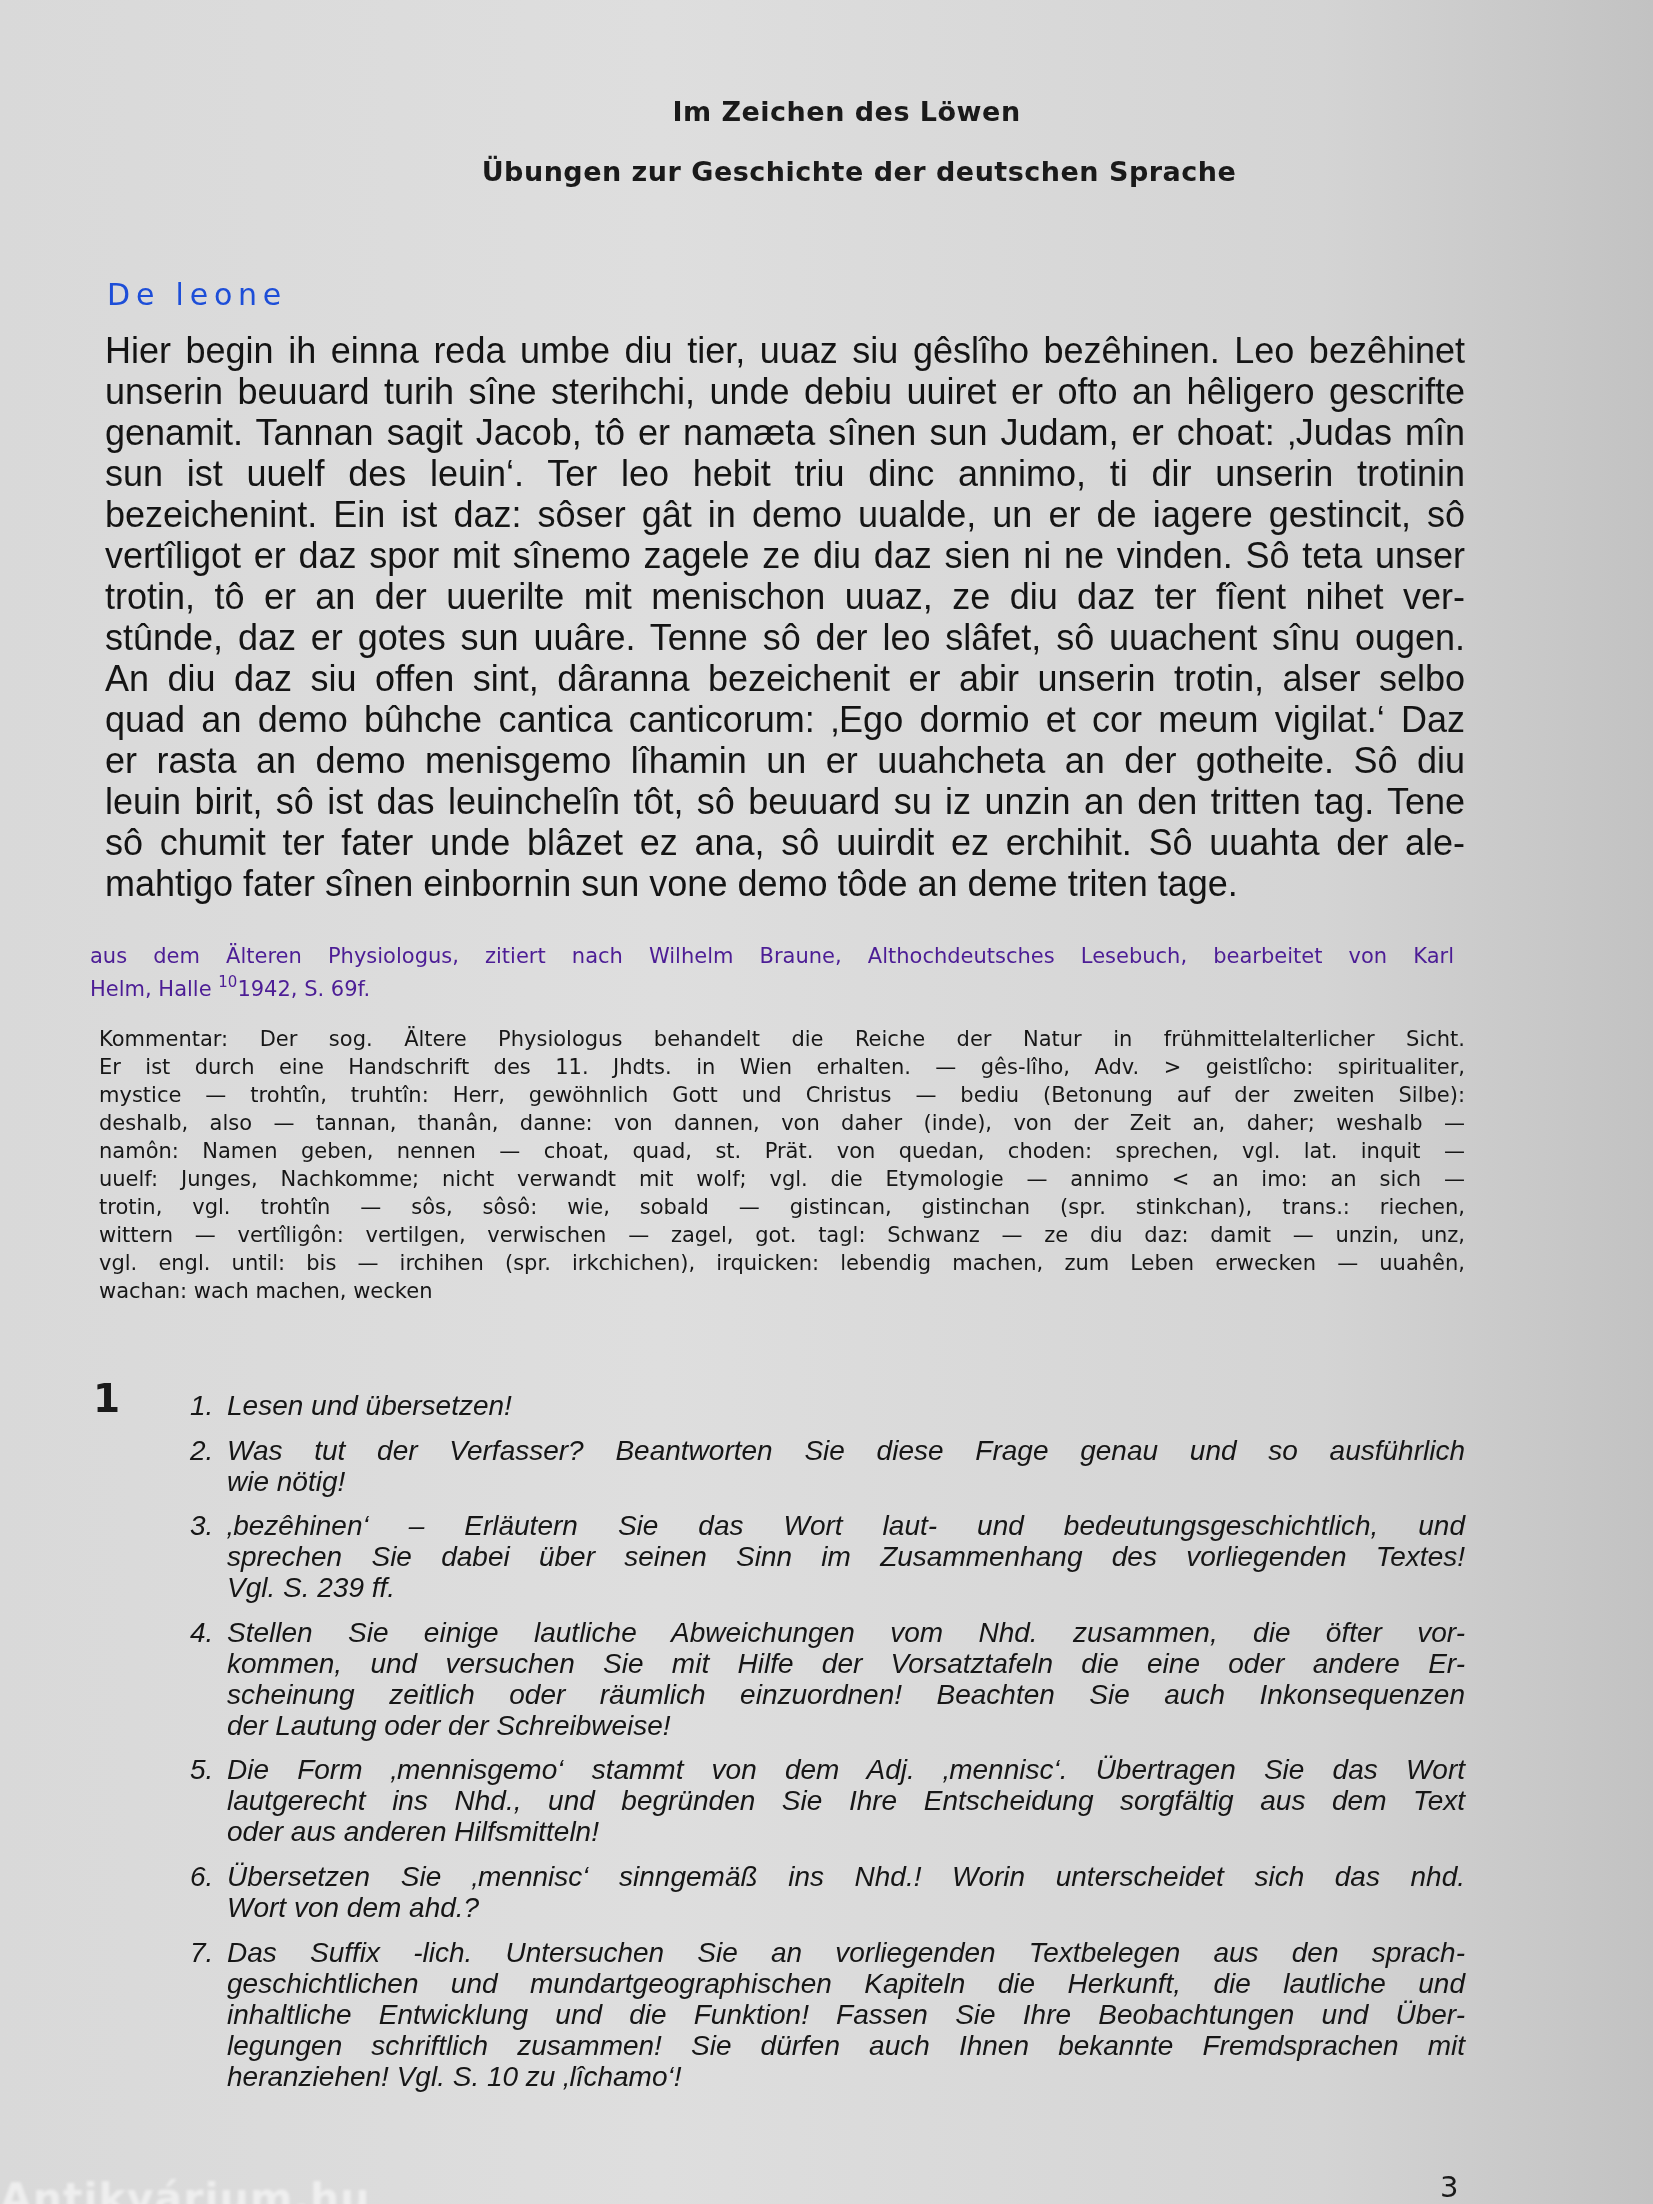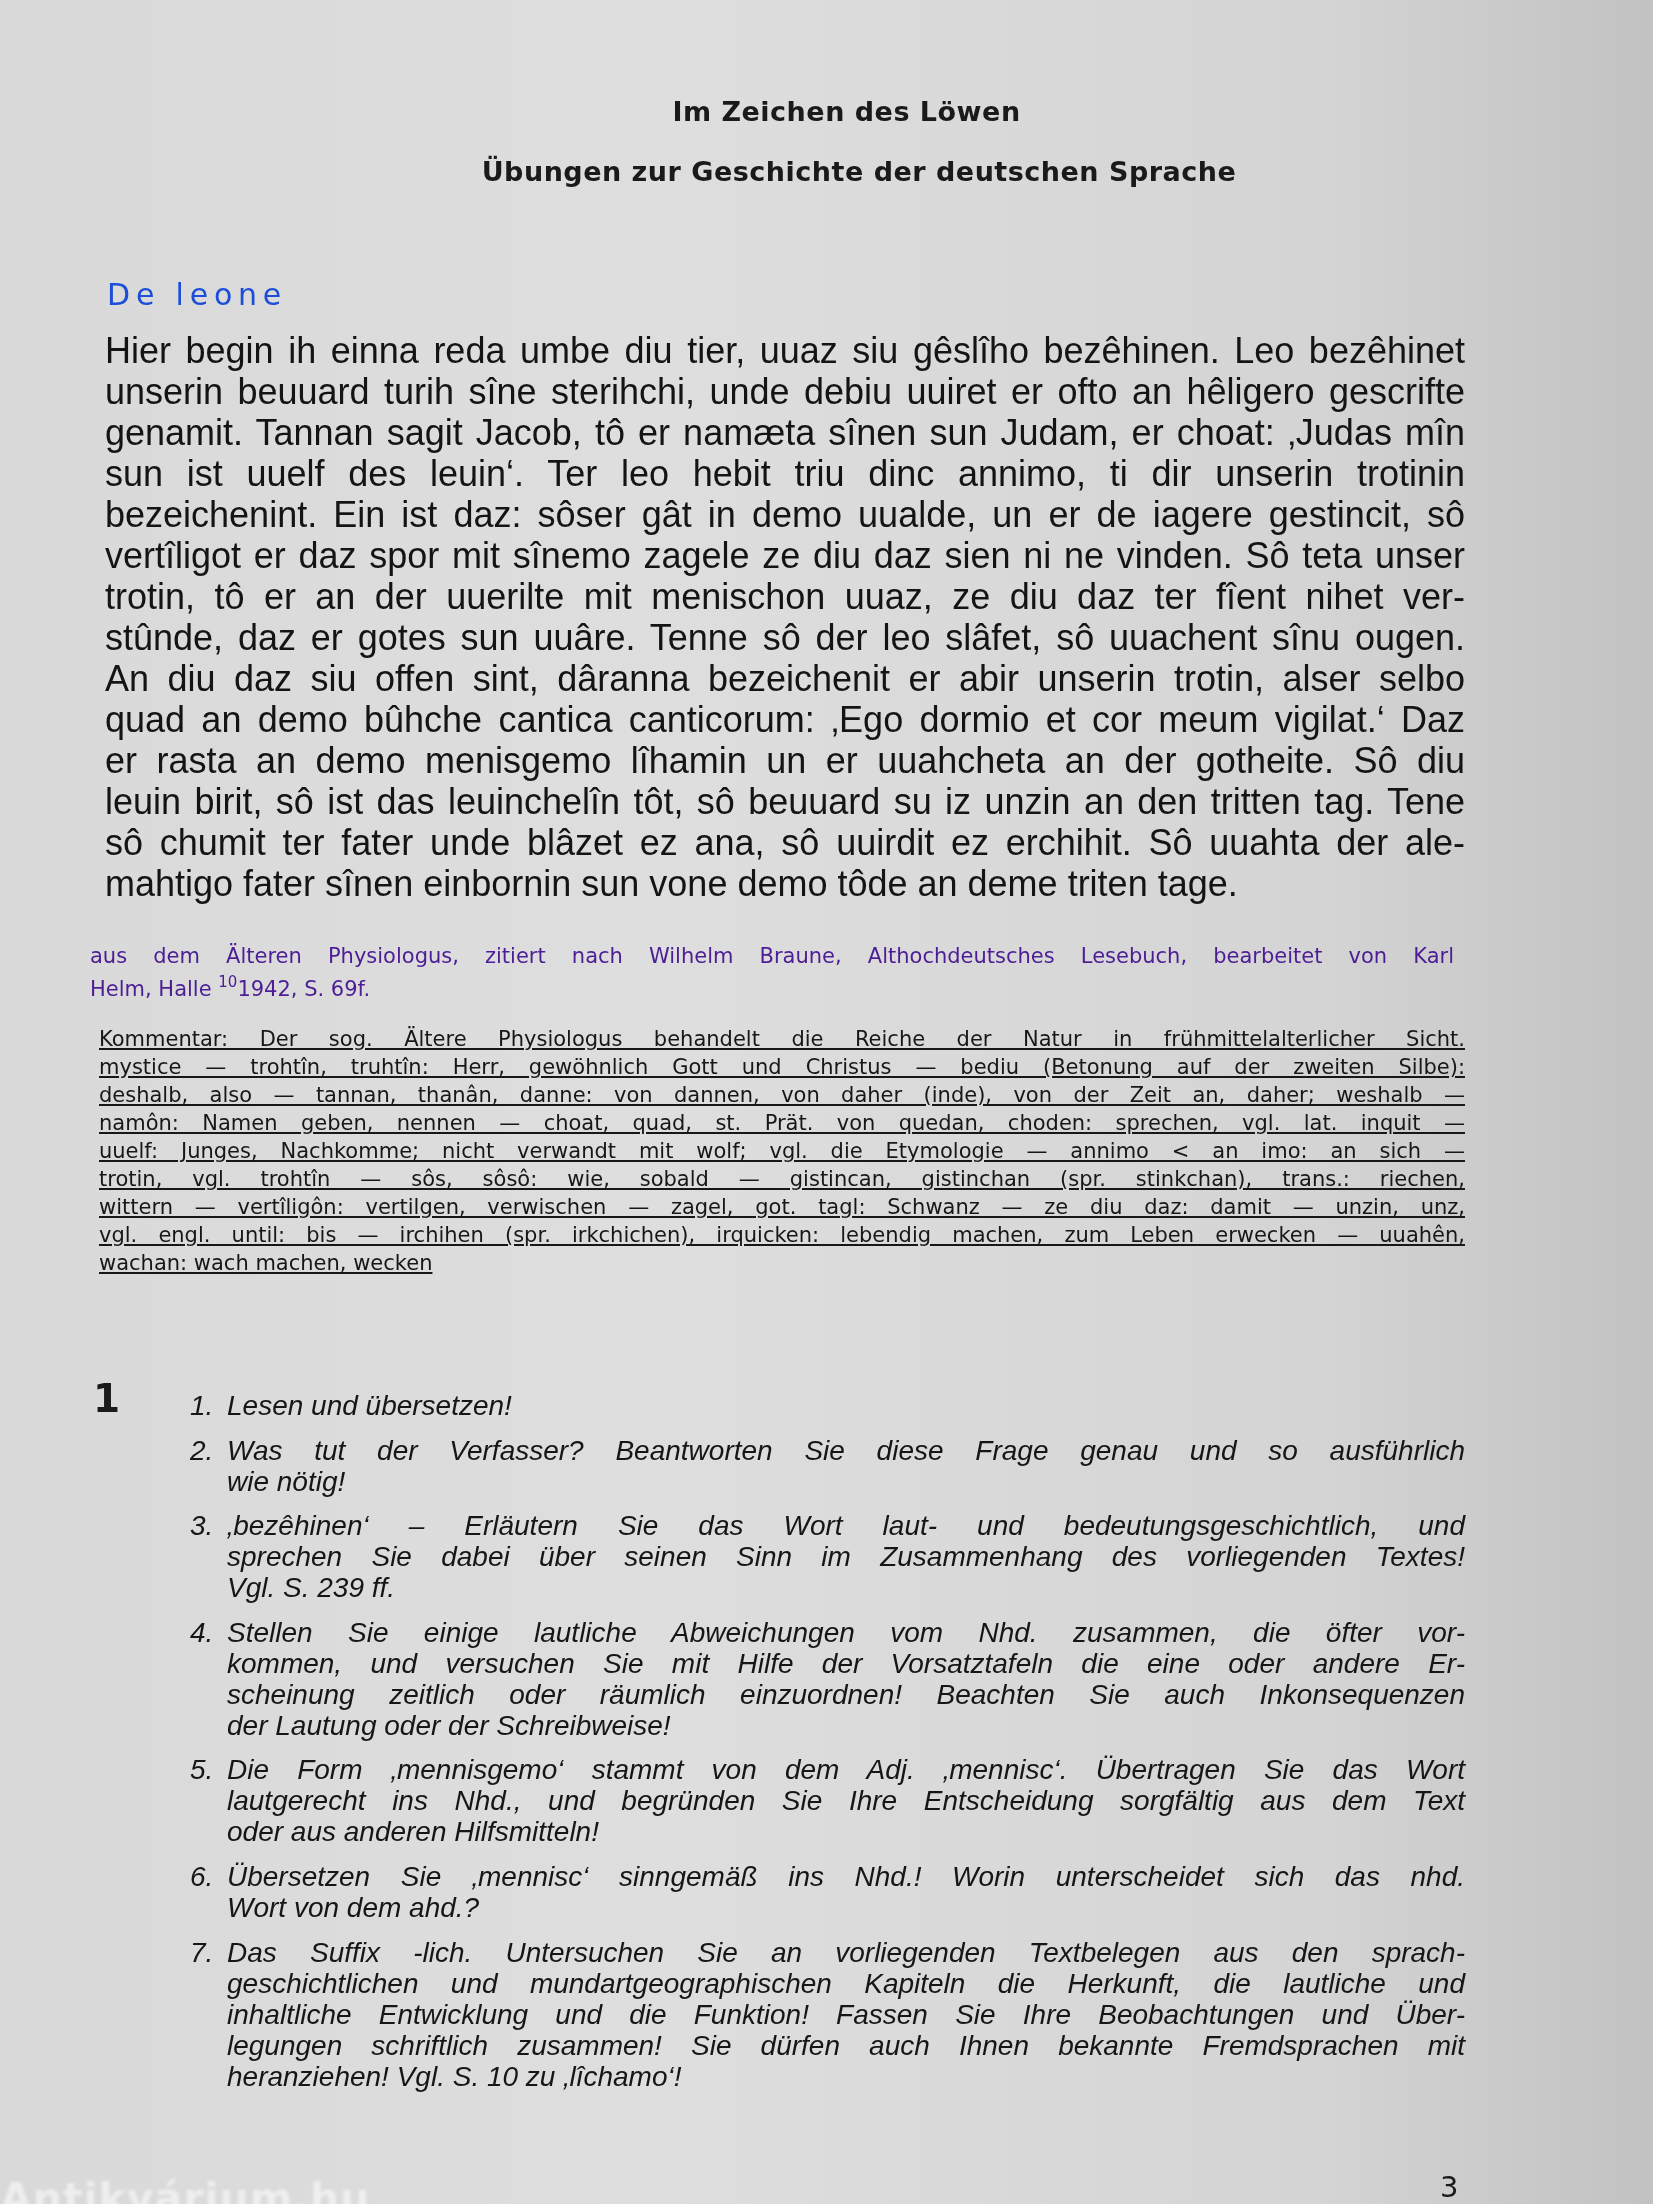--- a/index.html
+++ b/index.html
@@ -95,21 +95,20 @@
       font-family: "DejaVu Sans", sans-serif;
       font-size: 21px;
       line-height: 28px;
       color: #171717;
     }
     .commentary .ln {
       display: block;
       text-align: justify;
       text-align-last: justify;
       white-space: nowrap;
-      text-decoration: underline;
     }
     .commentary .ln.last { text-align-last: left; }
 
     .exercise-number {
       position: absolute;
       left: 93px;
       top: 1376px;
       font-family: "DejaVu Sans", sans-serif;
       font-weight: bold;
       font-size: 39px;
@@ -194,20 +193,21 @@
     <span class="ohg-line last">mahtigo fater sînen einbornin sun vone demo tôde an deme triten tage.</span>
   </div>
 
   <div class="source-note">
     <span class="ln">aus dem Älteren Physiologus, zitiert nach Wilhelm Braune, Althochdeutsches Lesebuch, bearbeitet von Karl</span>
     <span class="ln last"><span>Helm, Halle </span><sup class="ed">10</sup><span>1942, S. 69f.</span></span>
   </div>
 
   <div class="commentary">
     <span class="ln">Kommentar: Der sog. Ältere Physiologus behandelt die Reiche der Natur in frühmittelalterlicher Sicht.</span>
+    <span class="ln">Er ist durch eine Handschrift des 11. Jhdts. in Wien erhalten. — gês-lîho, Adv. &gt; geistlîcho: spiritualiter,</span>
     <span class="ln">mystice — trohtîn, truhtîn: Herr, gewöhnlich Gott und Christus — bediu (Betonung auf der zweiten Silbe):</span>
     <span class="ln">deshalb, also — tannan, thanân, danne: von dannen, von daher (inde), von der Zeit an, daher; weshalb —</span>
     <span class="ln">namôn: Namen geben, nennen — choat, quad, st. Prät. von quedan, choden: sprechen, vgl. lat. inquit —</span>
     <span class="ln">uuelf: Junges, Nachkomme; nicht verwandt mit wolf; vgl. die Etymologie — annimo &lt; an imo: an sich —</span>
     <span class="ln">trotin, vgl. trohtîn — sôs, sôsô: wie, sobald — gistincan, gistinchan (spr. stinkchan), trans.: riechen,</span>
     <span class="ln">wittern — vertîligôn: vertilgen, verwischen — zagel, got. tagl: Schwanz — ze diu daz: damit — unzin, unz,</span>
     <span class="ln">vgl. engl. until: bis — irchihen (spr. irkchichen), irquicken: lebendig machen, zum Leben erwecken — uuahên,</span>
     <span class="ln last">wachan: wach machen, wecken</span>
   </div>
 

